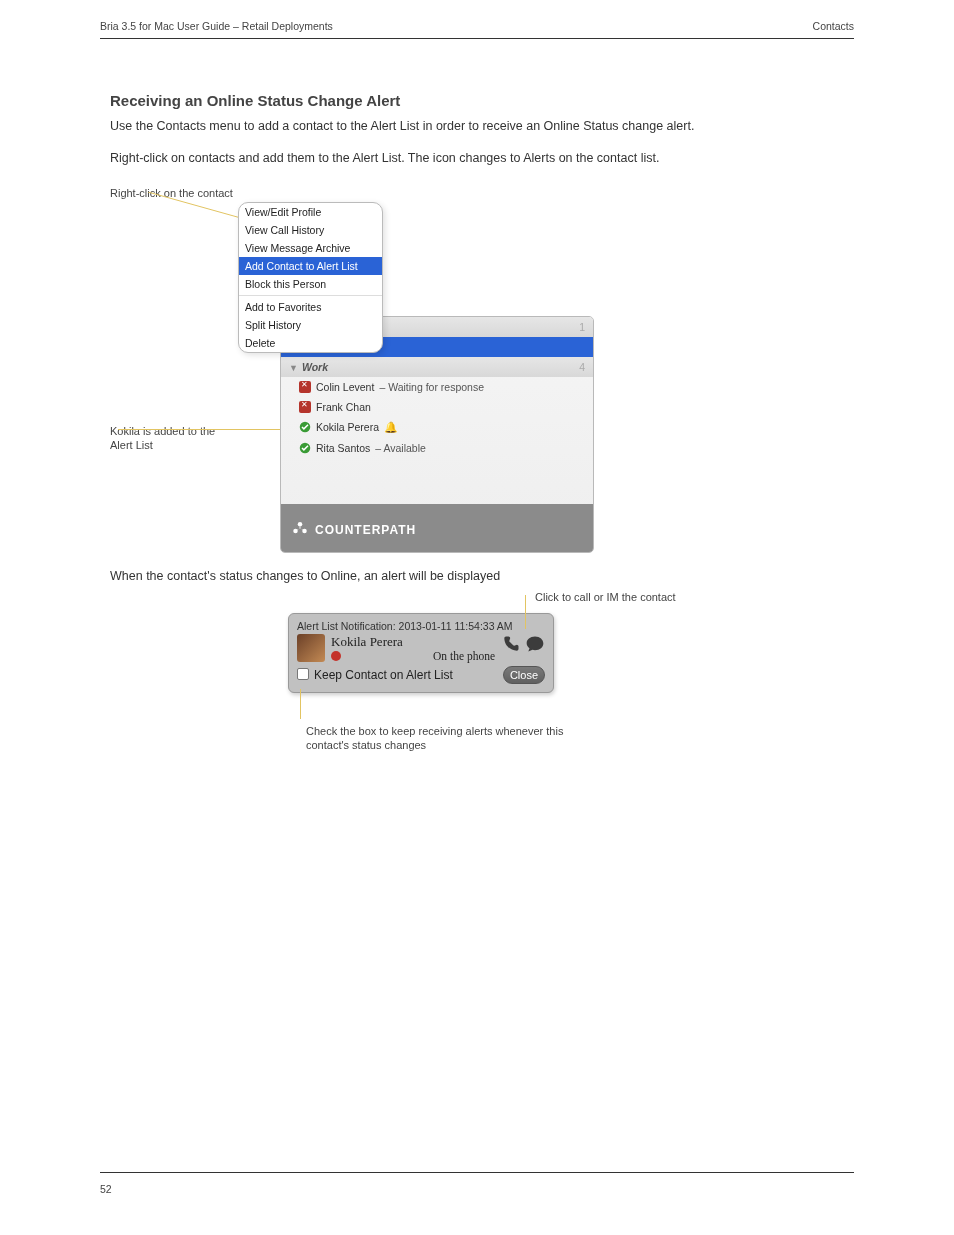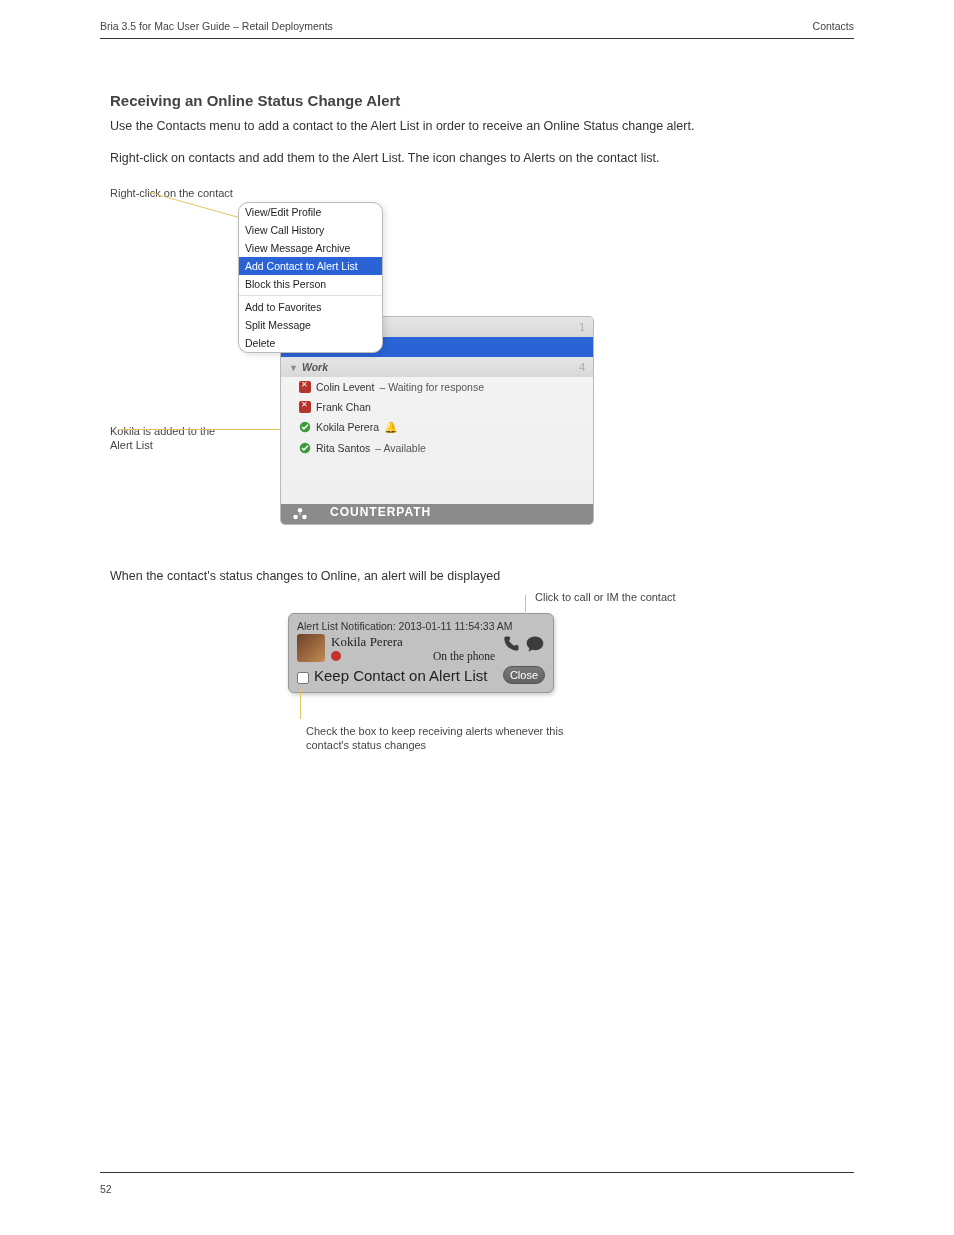--- a/index.html
+++ b/index.html
@@ -41,21 +41,21 @@
   .contact-row { padding: 4px 10px 4px 18px; display: flex; align-items: flex-start; gap: 5px; color: #333; }
   .contact-row.selected { background: #2a63d6; color: #fff; }
   .contact-row .name { }
   .contact-row .sub { color: #555; }
   .status-dot { width: 12px; height: 12px; display: inline-block; border-radius: 2px; flex: 0 0 12px; }
   .status-x { background: #b5342c; position: relative; border-radius: 2px; }
   .status-x::after { content: "✕"; color: #fff; font-size: 8px; position: absolute; top: -1px; left: 2px; }
   .status-ok { position: relative; }
   .status-ok svg { width: 12px; height: 12px; display: block; }
   .bell { color: #e3a91d; font-size: 11px; }
-  .brand-bar { background: #8b8b8b; color: #fff; font-size: 12px; font-weight: bold; letter-spacing: 1px; padding: 1px 10px; display: flex; align-items: flex-start; gap: 21px; }
+  .brand-bar { background: #8b8b8b; color: #fff; font-size: 12px; font-weight: bold; letter-spacing: 1px; padding: 15px 10px; display: flex; align-items: flex-end; gap: 6px; }
   .brand-bar svg { width: 18px; height: 18px; }
 
   
   .leader { position: absolute; background: #e2c462; }
   .leader-diag { position: absolute; }
 
   
   .shot2 { position: absolute; top: 613px; left: 288px; width: 266px; }
   .alert-box {
     background: #c1c1c1; border: 1px solid #999; border-radius: 6px;
@@ -65,21 +65,21 @@
   .alert-title { font-size: 10.5px; color: #333; margin-bottom: 2px; }
   .alert-main { display: flex; align-items: flex-start; gap: 6px; margin-bottom: 4px; }
   .avatar { width: 28px; height: 28px; background: linear-gradient(135deg,#6b4028,#c38a54); border-radius: 3px; flex: 0 0 28px; }
   .alert-info { flex: 1; }
   .alert-name { font-size: 13px; font-family: Georgia, serif; color: #222; }
   .alert-status { font-size: 11.5px; font-family: Georgia, serif; color: #222; display: flex; align-items: center; gap: 12px; justify-content: space-between; }
   .red-dot { width: 10px; height: 10px; background: #c4322a; border-radius: 50%; display: inline-block; }
   .alert-icons { display: flex; gap: 4px; color: #3c3c3c; }
   .alert-icons svg { width: 20px; height: 20px; }
   .alert-bot { display: flex; align-items: center; justify-content: space-between; }
-  .keep { display: flex; align-items: flex-end; gap: 5px; font-size: 15px; color: #222; }
+  .keep { display: flex; align-items: flex-start; gap: 5px; font-size: 12px; color: #222; }
   .cb { width: 12px; height: 12px; border: 1px solid #777; background: #fff; display: inline-block; border-radius: 2px; position: relative; }
   .close-btn {
     background: linear-gradient(#7a7a7a,#606060); color: #fff;
     border: 1px solid #555; border-radius: 10px; padding: 2px 6px;
     font-size: 11px;
   }
 
   .callout-text { position: absolute; font-size: 11px; color: #444; line-height: 1.3; }
 </style>
 </head>
@@ -105,21 +105,21 @@
     <div class="leader" style="top:227px; left:-120px; width:170px; height:1px;"></div>
 
     <div class="ctx-menu" id="ctx-menu">
         <div class="ctx-item">View/Edit Profile</div>
         <div class="ctx-item">View Call History</div>
         <div class="ctx-item">View Message Archive</div>
         <div class="ctx-item hl">Add Contact to Alert List</div>
         <div class="ctx-item">Block this Person</div>
         <div class="ctx-sep"></div>
         <div class="ctx-item">Add to Favorites</div>
-        <div class="ctx-item">Split Message</div>
+        <div class="ctx-item">Split History</div>
         <div class="ctx-item">Delete</div>
       </div>
 
     <div class="contact-panel" id="contact-panel">
         <div class="group-hdr"><span class="tri">▼</span>Friends<span class="count">1</span></div>
         <div class="contact-row selected">
           <span class="name">Louis Bertin</span>
         </div>
         <div class="group-hdr"><span class="tri">▼</span>Work<span class="count">4</span></div>
         <div class="contact-row">

